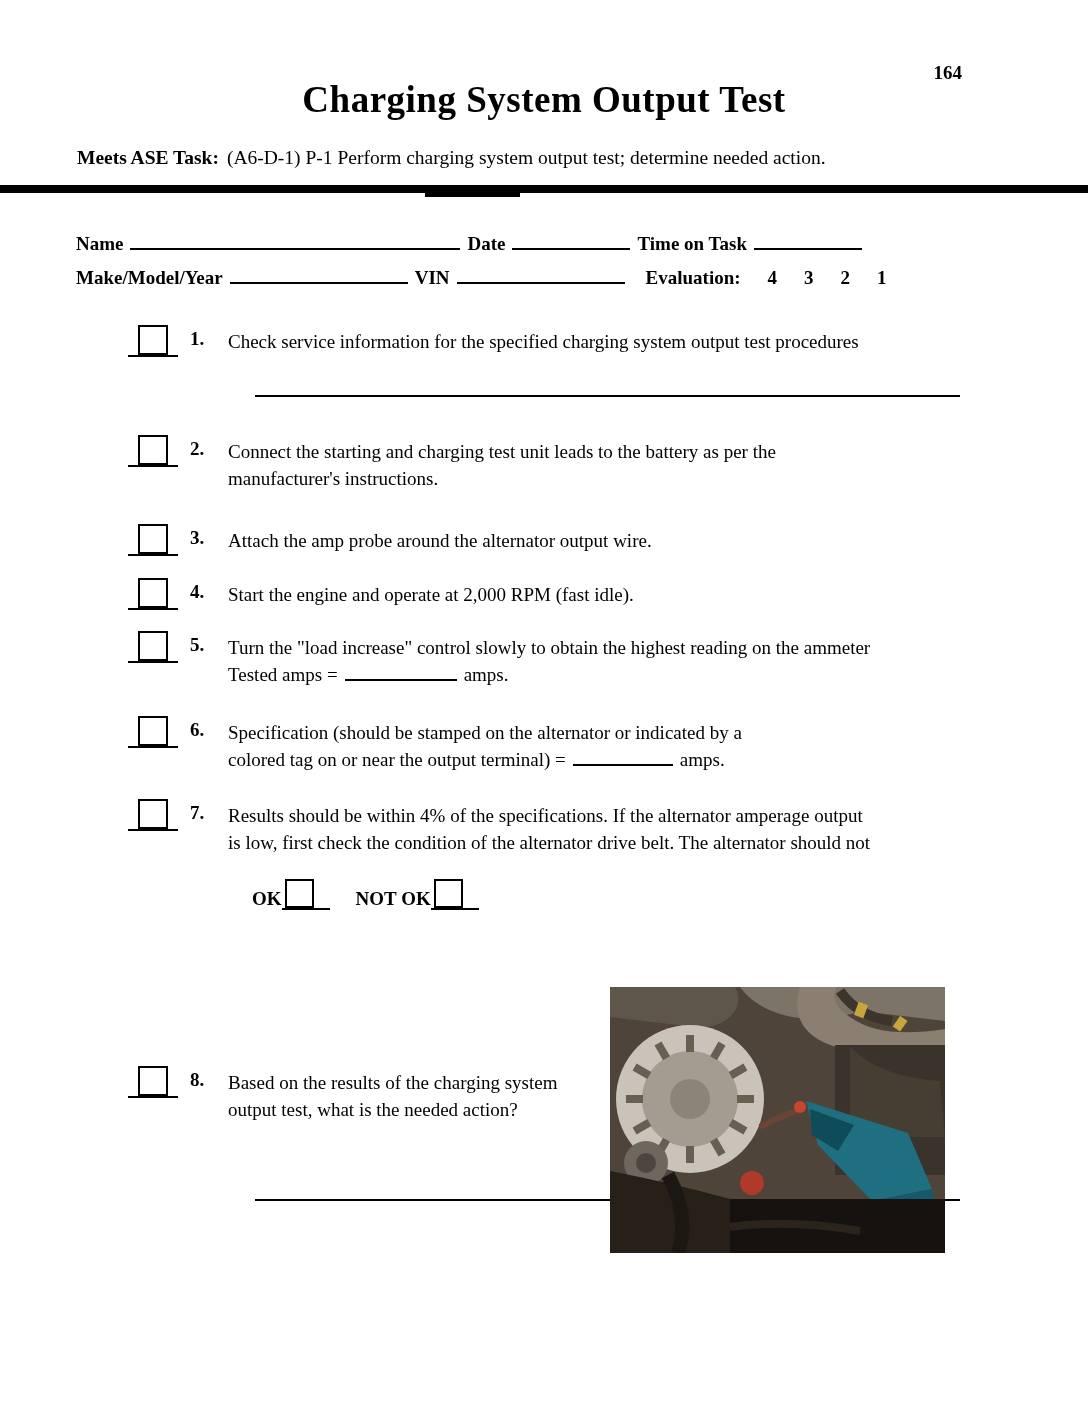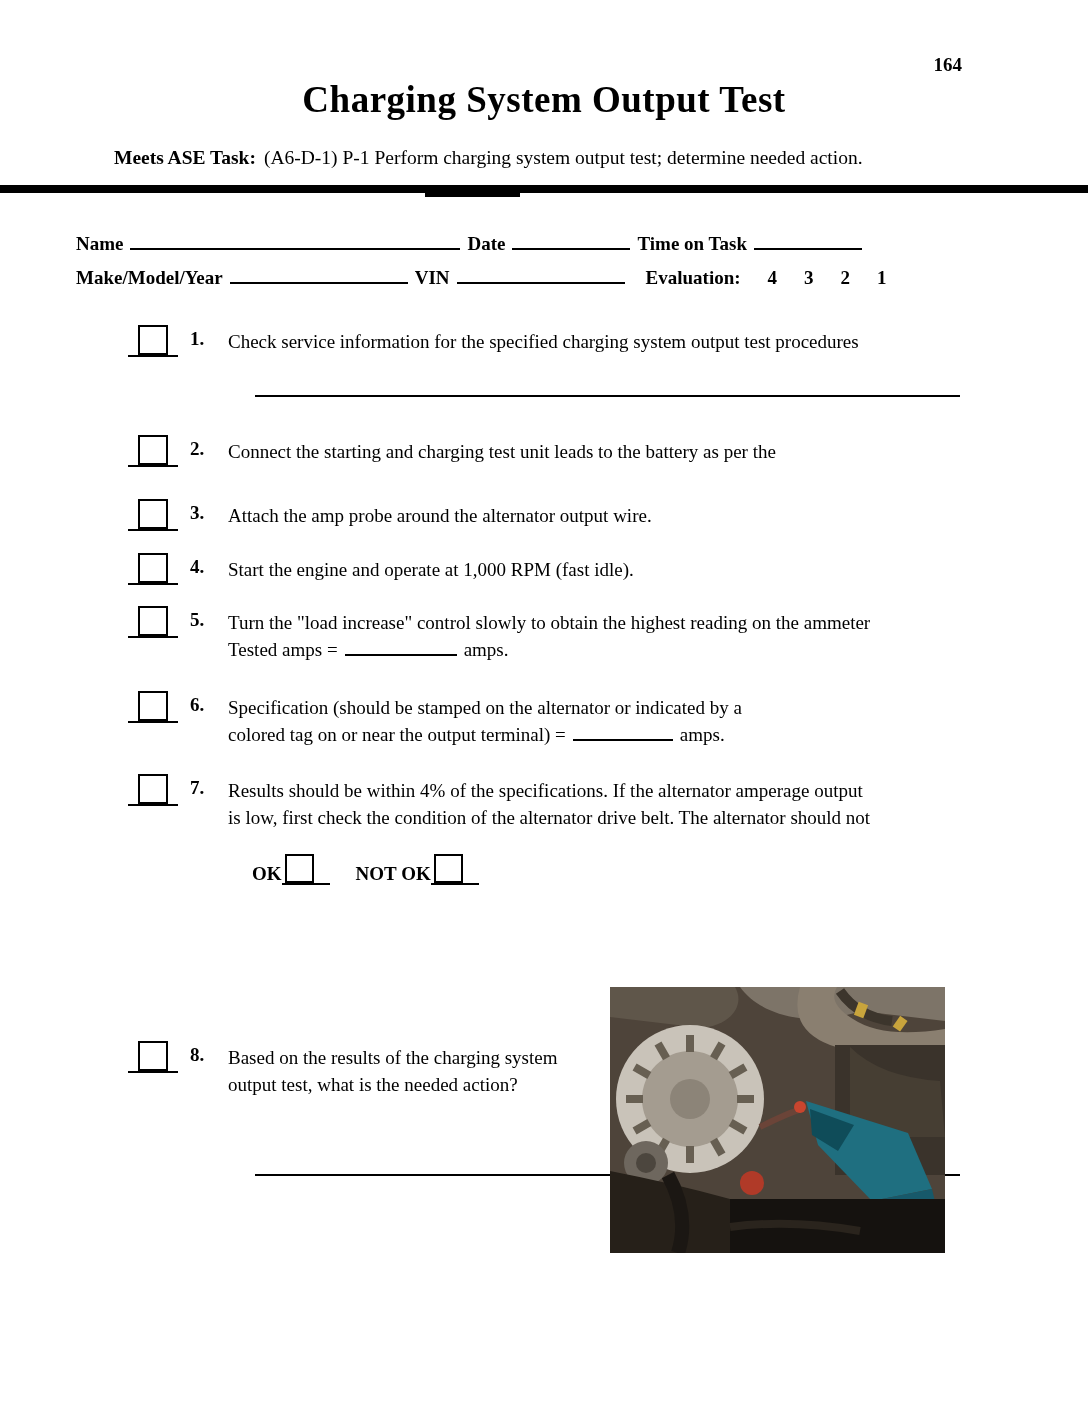--- a/index.html
+++ b/index.html
@@ -4,28 +4,28 @@
 <style>
   * { margin:0; padding:0; box-sizing:border-box; }
   html,body { background:#e8e8e8; }
   .page {
     width:1088px; height:1408px; position:relative; margin:0 auto;
     background:#ffffff; color:#000;
     font-family:"Liberation Serif", serif; font-size:19px;
     overflow:hidden;
   }
   .page-number {
-    position:absolute; top:54px; right:126px;
+    position:absolute; top:62px; right:126px;
     font-weight:bold; font-size:19px;
   }
   .title {
     padding-top:58px; text-align:center;
     font-weight:bold; font-size:37px; letter-spacing:0.5px;margin-top:20px;
   }
-  .ase-line { margin-top:26px; padding-left:114px; font-size:19.5px; }
+  .ase-line { margin-top:26px; padding-left:77px; font-size:19.5px; }
   .ase-line b { margin-right:8px; }
   .rule { margin-top:16px; width:100%; height:8px; background:#000; }
   .rule-nub { width:95px; height:4px; background:#000; margin-left:425px; }
 
   .form-row { padding-left:76px; white-space:nowrap; }
   .form-row b { font-weight:bold; }
   .row1 { margin-top:36px; }
   .row2 { margin-top:12px; }
   .blank {
     display:inline-block; height:16px;
@@ -105,40 +105,41 @@
     </div>
     <div class="answer-line"></div>
 
     <div class="item" style="margin-top:36px">
       <span class="checkline">
           <span class="sq"></span>
         </span>
       <span class="inum">2.</span>
       <div class="itext">
         <div class="tline">Connect the starting and charging test unit leads to the battery as per the</div>
+        <div class="tline">manufacturer's instructions.</div>
       </div>
     </div>
 
     <div class="item" style="margin-top:30px">
       <span class="checkline">
           <span class="sq"></span>
         </span>
       <span class="inum">3.</span>
       <div class="itext">
         <div class="tline">Attach the amp probe around the alternator output wire.</div>
       </div>
     </div>
 
     <div class="item" style="margin-top:20px">
       <span class="checkline">
           <span class="sq"></span>
         </span>
       <span class="inum">4.</span>
       <div class="itext">
-        <div class="tline">Start the engine and operate at 1,000 RPM (fast idle).</div>
+        <div class="tline">Start the engine and operate at 2,000 RPM (fast idle).</div>
       </div>
     </div>
 
     <div class="item" style="margin-top:19px">
       <span class="checkline">
           <span class="sq"></span>
         </span>
       <span class="inum">5.</span>
       <div class="itext">
         <div class="tline">Turn the "load increase" control slowly to obtain the highest reading on the ammeter</div>

